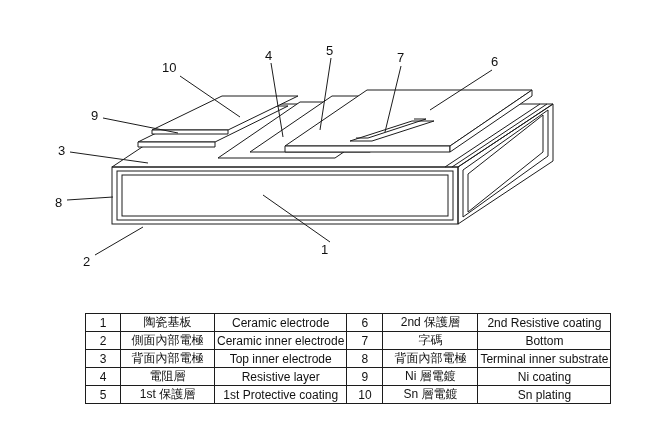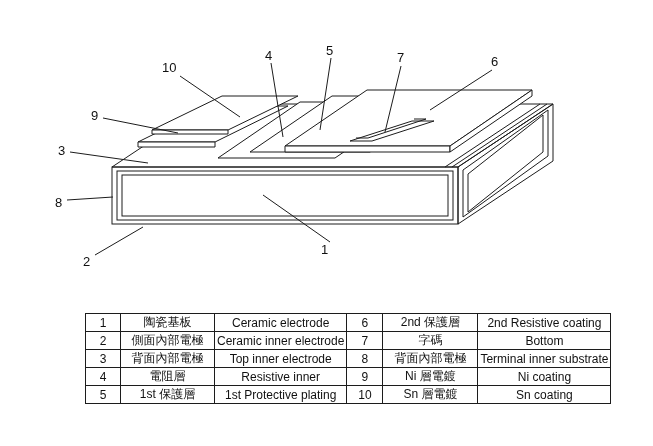--- a/index.html
+++ b/index.html
@@ -111,29 +111,29 @@
         <td>3</td>
         <td>背面內部電極</td>
         <td>Top inner electrode</td>
         <td>8</td>
         <td>背面內部電極</td>
         <td>Terminal inner substrate</td>
       </tr>
       <tr>
         <td>4</td>
         <td>電阻層</td>
-        <td>Resistive inner</td>
+        <td>Resistive layer</td>
         <td>9</td>
         <td>Ni 層電鍍</td>
         <td>Ni coating</td>
       </tr>
       <tr>
         <td>5</td>
         <td>1st  保護層</td>
-        <td>1st  Protective plating</td>
+        <td>1st  Protective coating</td>
         <td>10</td>
         <td>Sn 層電鍍</td>
-        <td>Sn coating</td>
+        <td>Sn plating</td>
       </tr>
     </tbody>
   </table>
 
 </div>
 
 </body></html>

